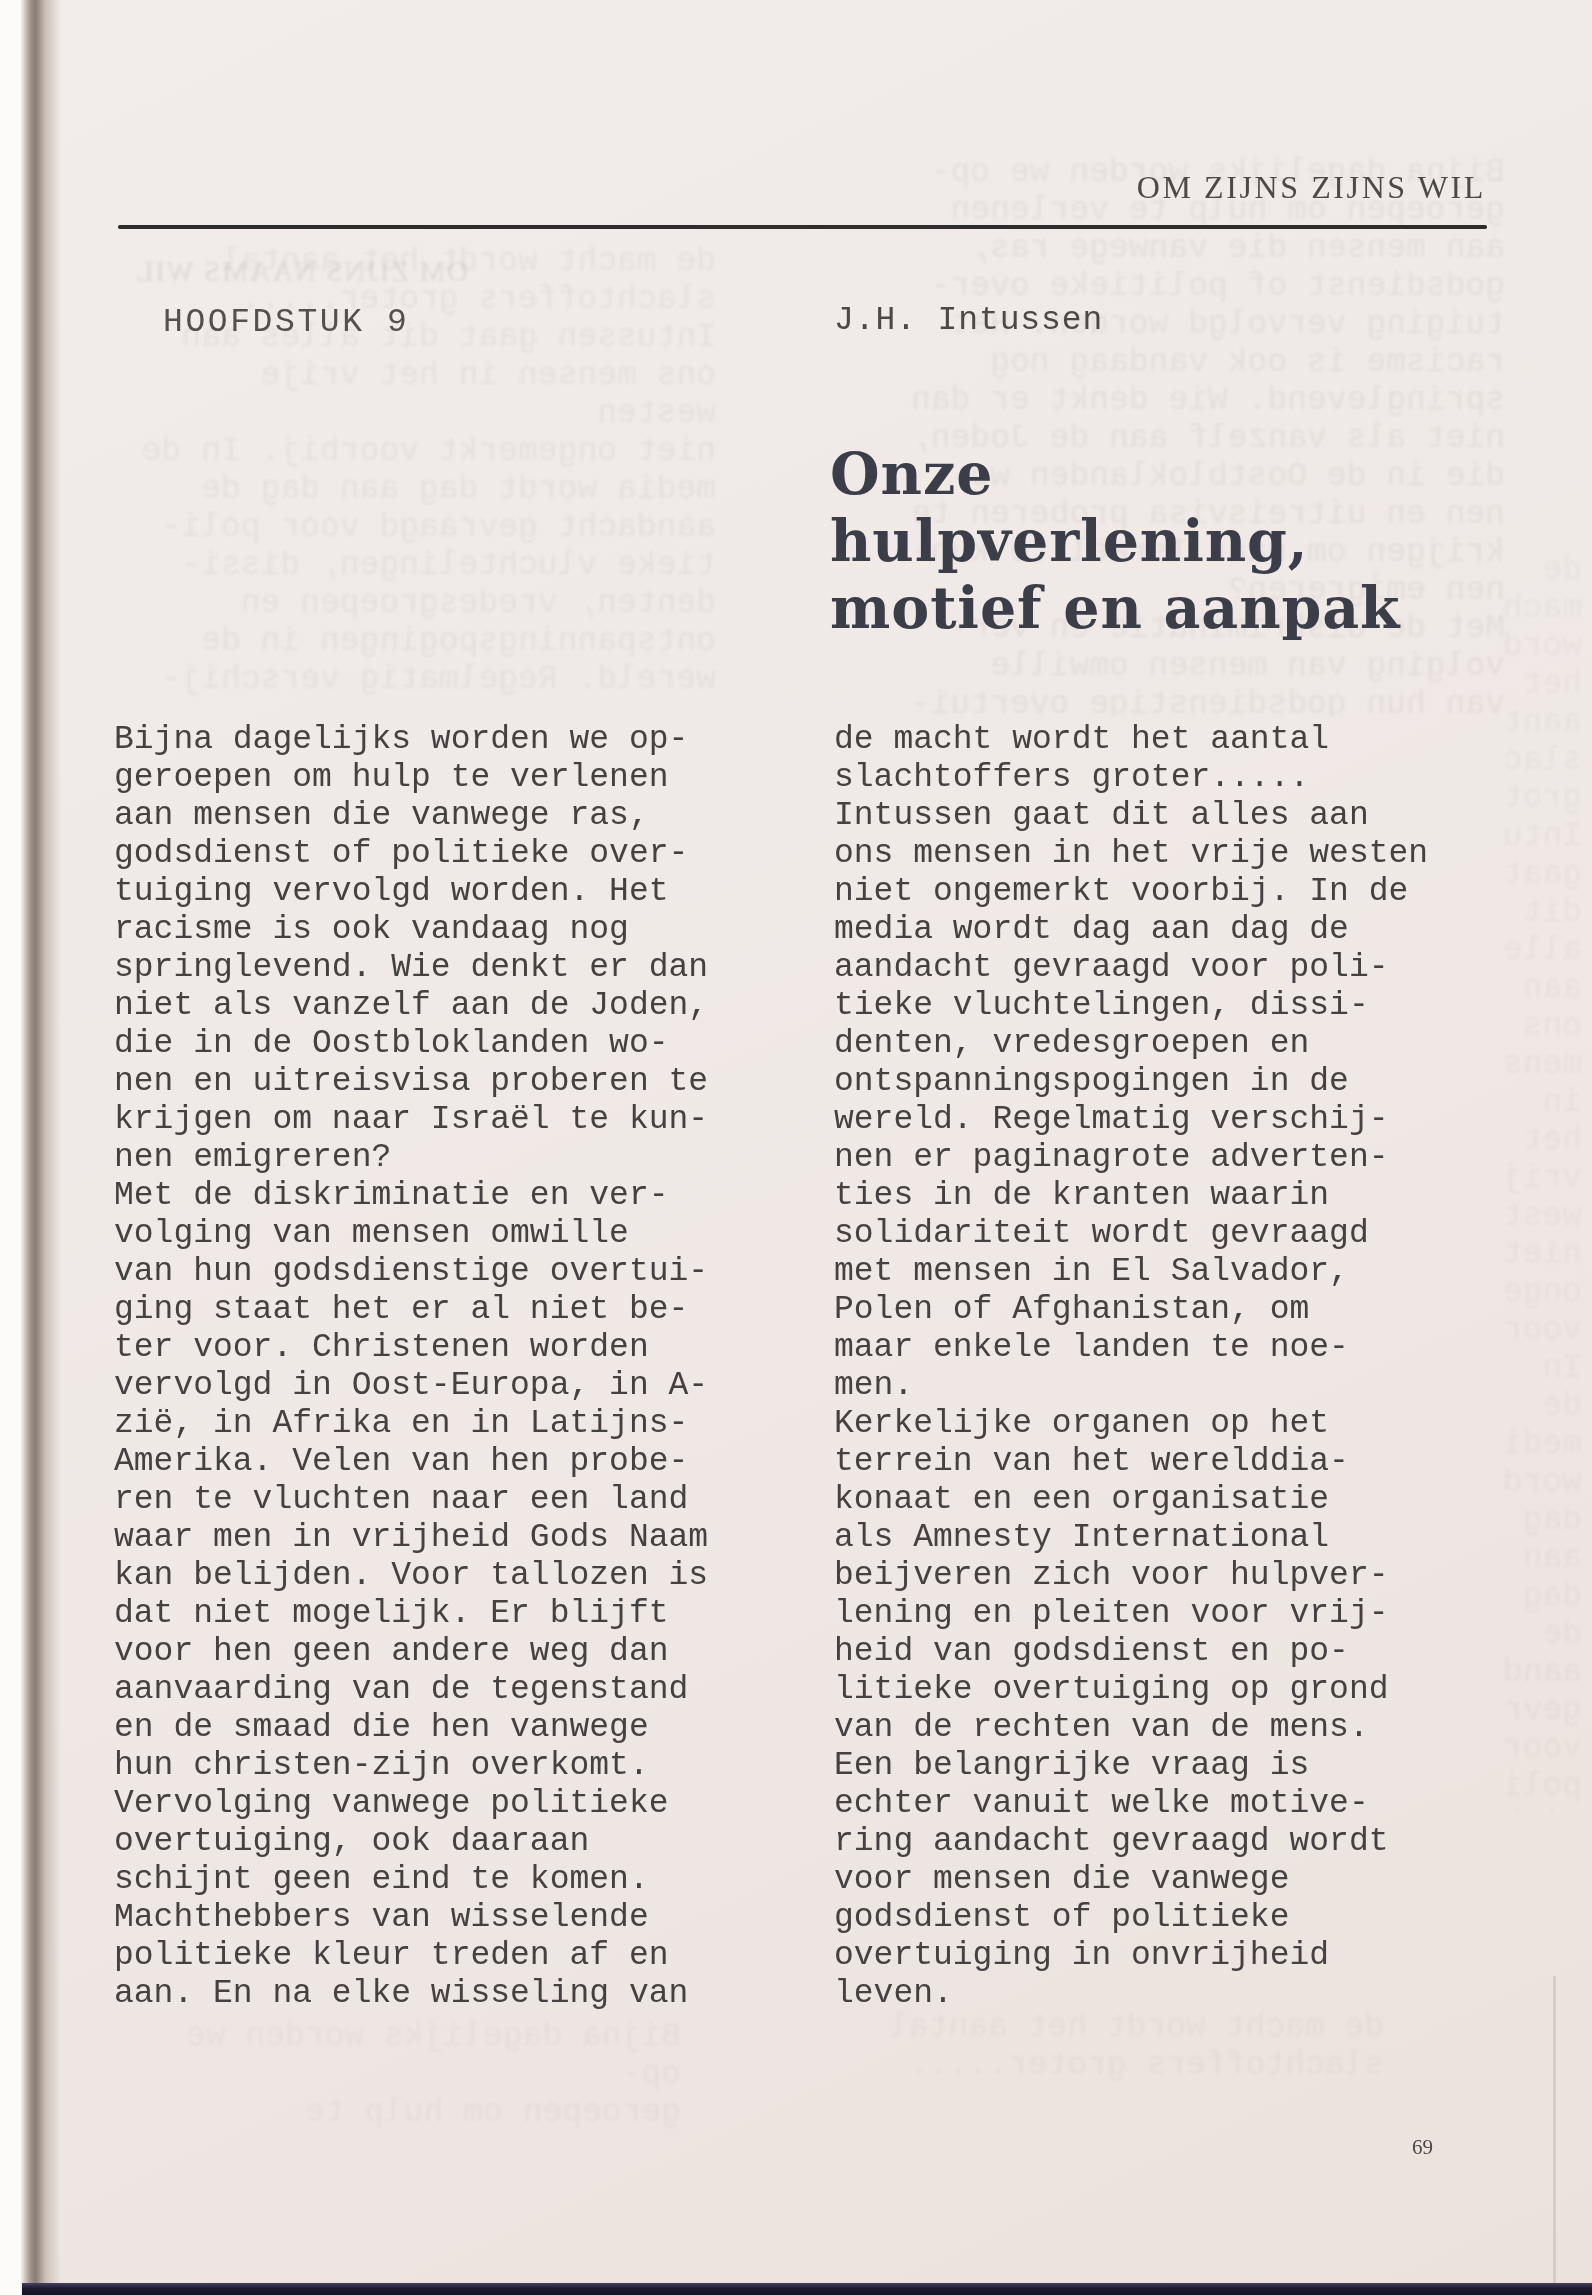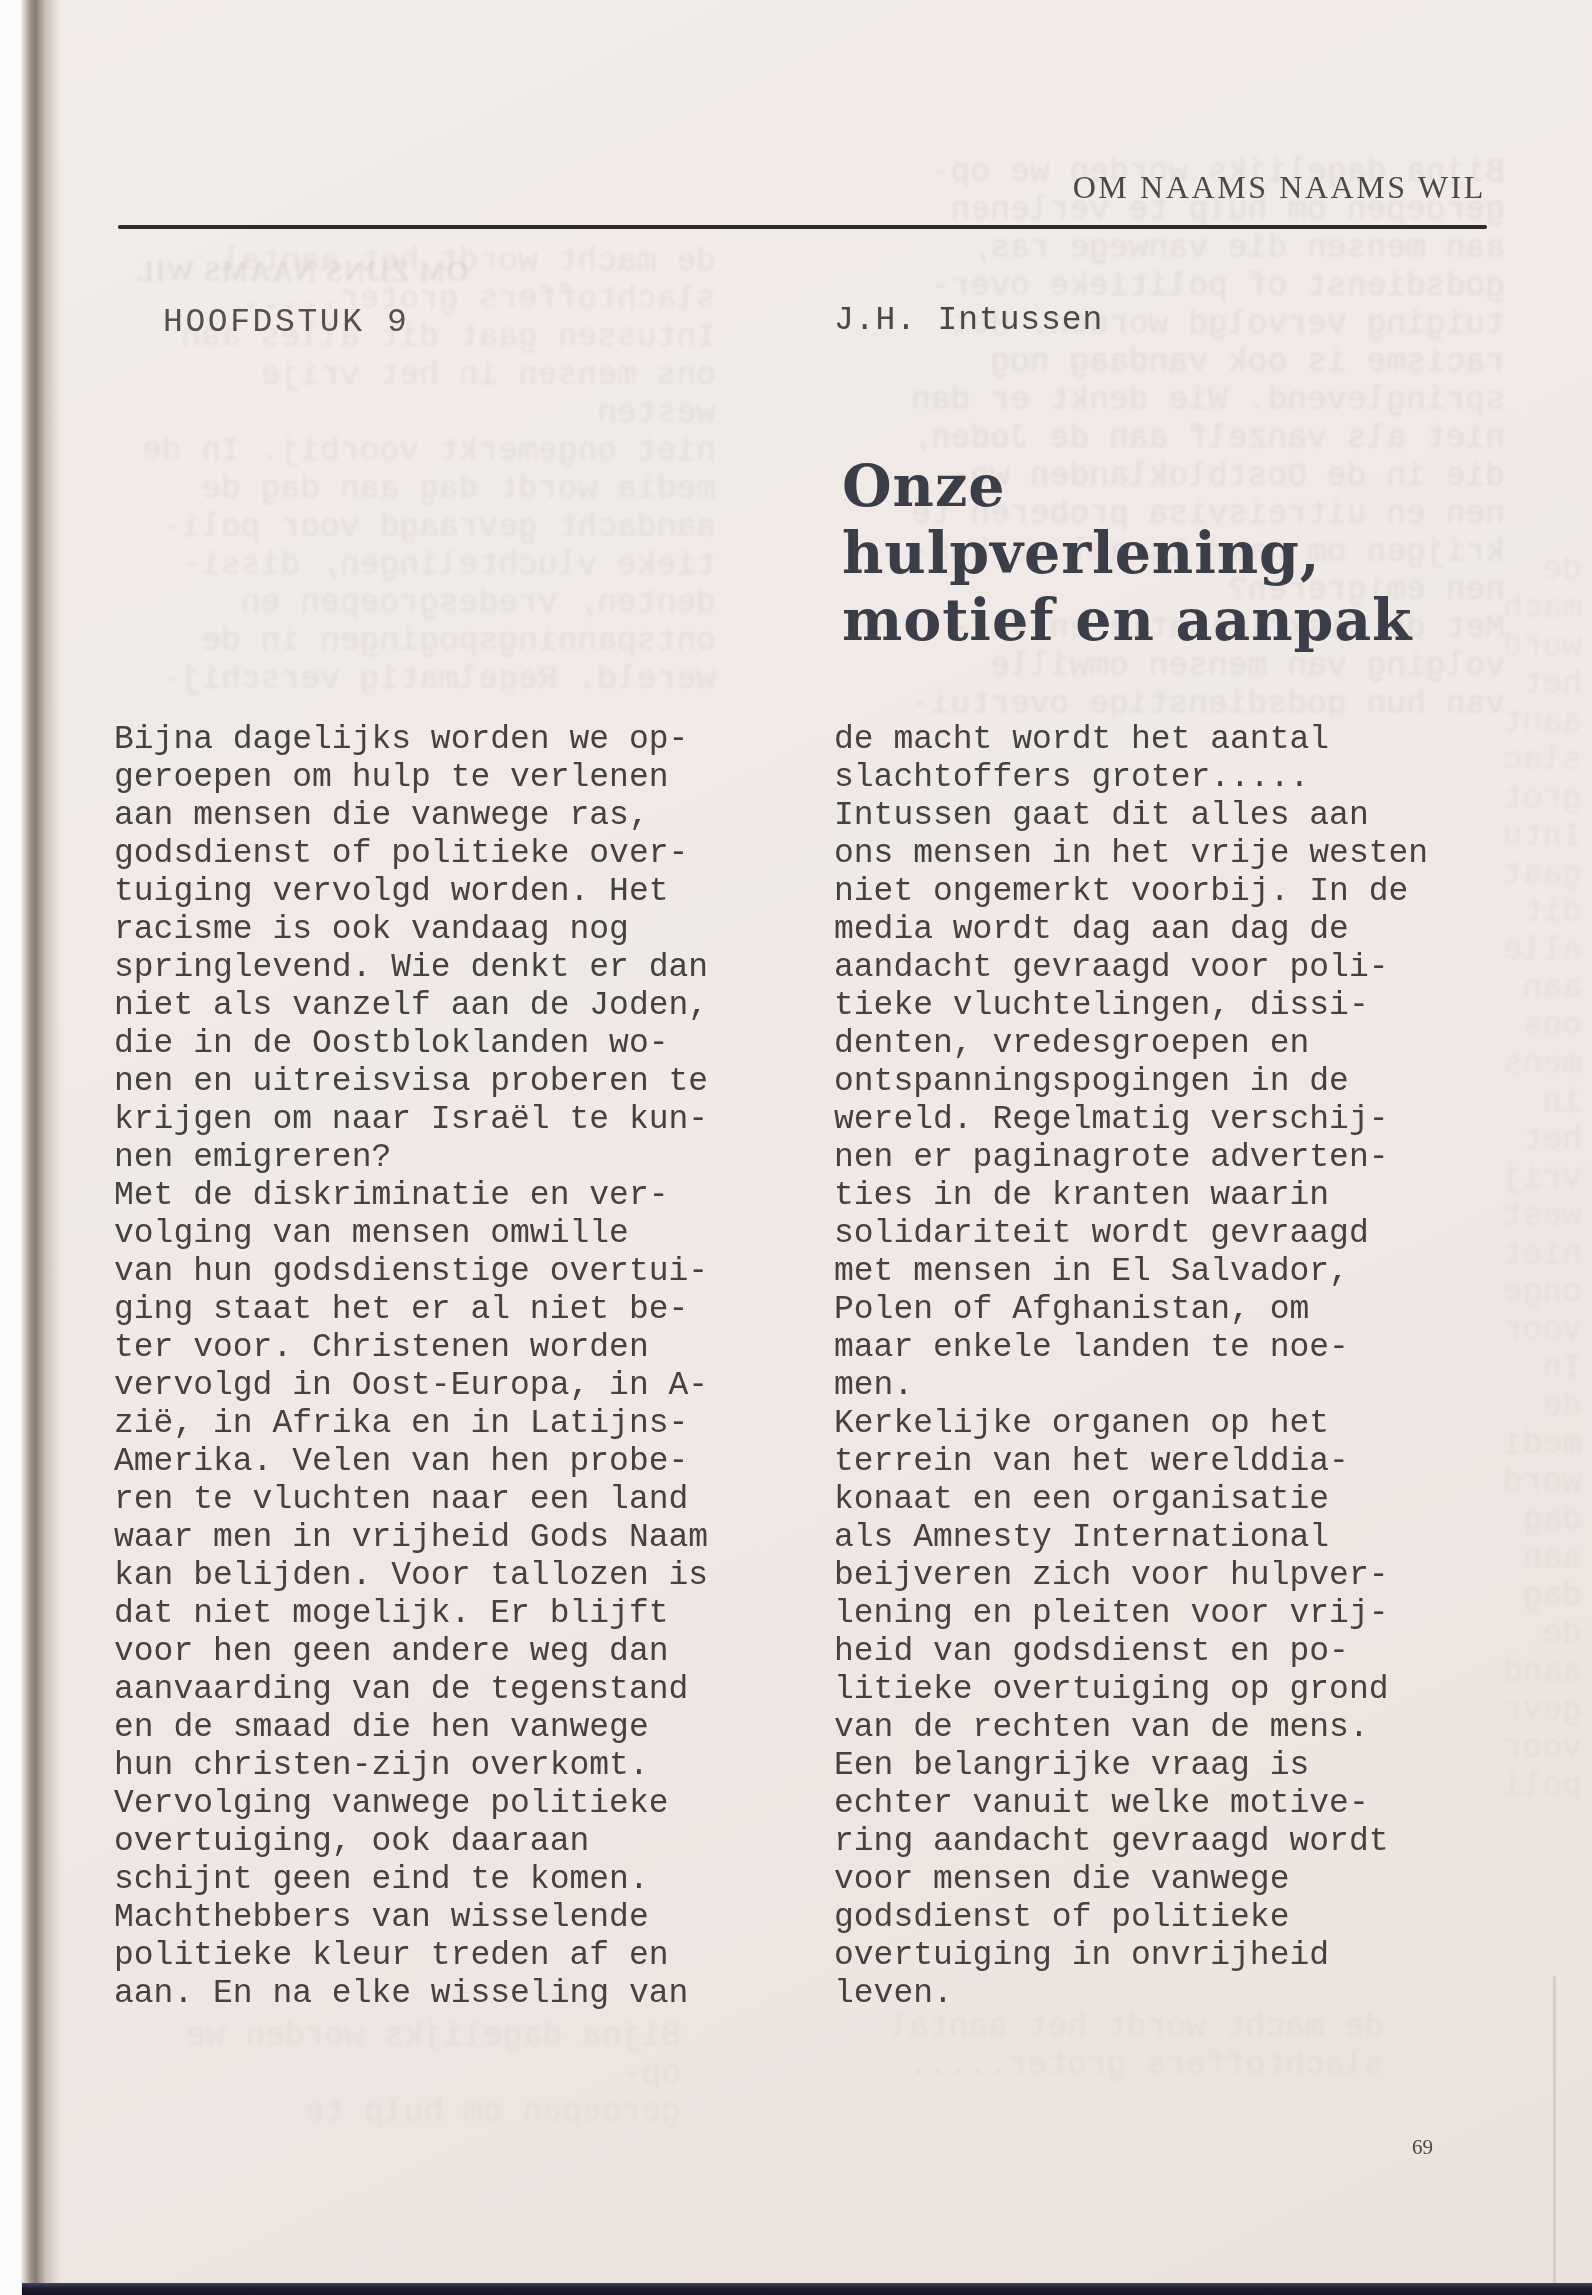--- a/index.html
+++ b/index.html
@@ -34,21 +34,21 @@
     position:absolute;left:163px;top:304px;
     font-family:"Liberation Mono","DejaVu Sans Mono",monospace;
     font-size:33px;letter-spacing:2.6px;color:#55504c;white-space:nowrap;
   }
   .author{
     position:absolute;left:834px;top:302px;
     font-family:"Liberation Mono","DejaVu Sans Mono",monospace;
     font-size:33px;letter-spacing:0.9px;color:#4c4845;white-space:nowrap;
   }
   .title{
-    position:absolute;left:830px;top:440px;margin:12px;
+    position:absolute;left:830px;top:440px;margin:0;
     font-family:"DejaVu Serif","Liberation Serif",serif;font-weight:bold;
     font-size:57px;line-height:67px;letter-spacing:0.9px;color:#3b3e49;
     white-space:pre-line;
   }
   .col{
     position:absolute;top:721px;
     font-family:"Liberation Mono","DejaVu Sans Mono",monospace;
     font-size:33px;line-height:38px;color:#454140;white-space:pre-line;
   }
   .col-left{left:114px;width:646px;}
@@ -252,21 +252,21 @@
 litieke overtuiging op grond
 van de rechten van de mens.
 Een belangrijke vraag is
 echter vanuit welke motive-
 ring aandacht gevraagd wordt
 voor mensen die vanwege
 godsdienst of politieke
 overtuiging in onvrijheid
 leven.</div>
 
-  <div class="running-header">OM NAAMS NAAMS WIL</div>
+  <div class="running-header">OM ZIJNS ZIJNS WIL</div>
   <div class="rule"></div>
 
   <div class="chapter">HOOFDSTUK 9</div>
   <div class="author">J.H. Intussen</div>
 
   <h1 class="title">Onze
 hulpverlening,
 motief en aanpak</h1>
 
   <div class="col col-left">Bijna dagelijks worden we op-

